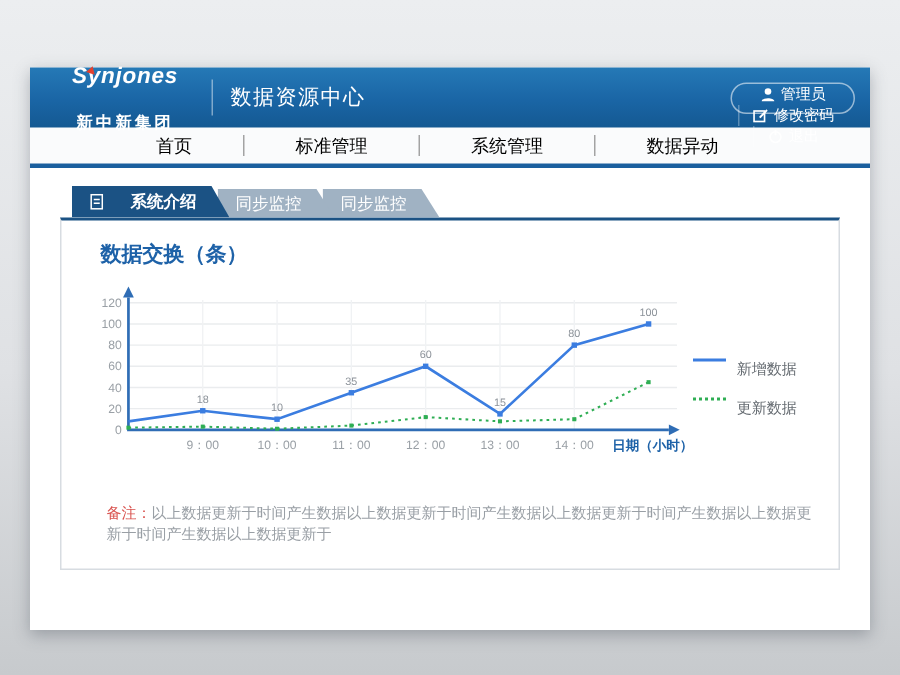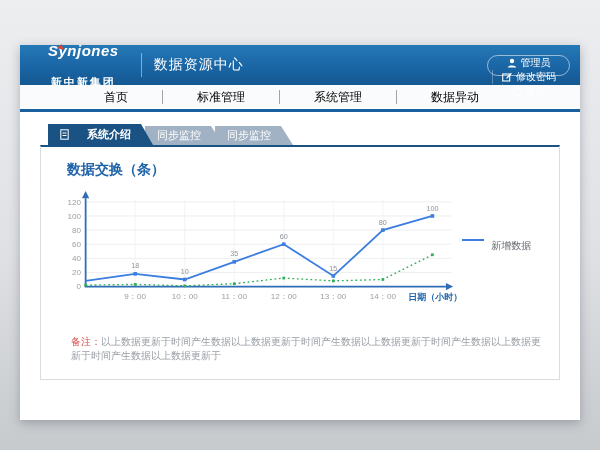--- a/index.html
+++ b/index.html
@@ -175,20 +175,24 @@
               <rect x="252.5" y="99.1" width="3" height="3" fill="#2fae54"></rect>
               <rect x="307.5" y="102.23333333333333" width="3" height="3" fill="#2fae54"></rect>
               <rect x="362.5" y="100.66666666666667" width="3" height="3" fill="#2fae54"></rect>
               <rect x="417.5" y="73.25" width="3" height="3" fill="#2fae54"></rect>
             </svg>
           <div class="legend">
             <span class="legend-item">
               <span class="lg-line"></span>
               <span>新增数据</span>
             </span>
+            <span class="legend-item">
+              <span class="lg-dotted"></span>
+              <span>更新数据</span>
+            </span>
           </div>
         </div>
 
         <div class="note">
           <span class="note-label">备注：</span><span>以上数据更新于时间产生数据以上数据更新于时间产生数据以上数据更新于时间产生数据以上数据更新于时间产生数据以上数据更新于</span>
         </div>
       </section>
     </div>
 
     <div style="height:40px"></div>

